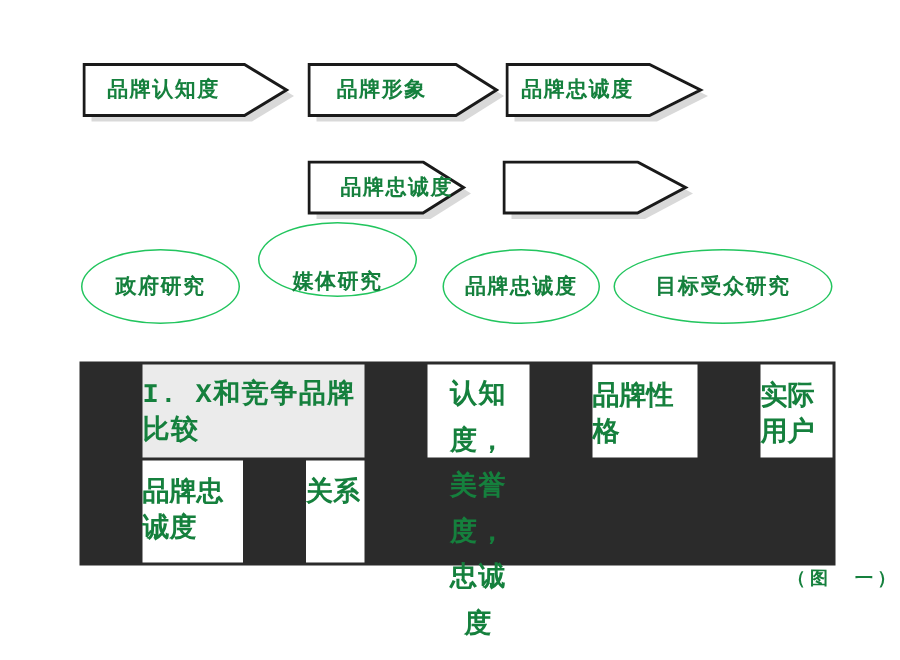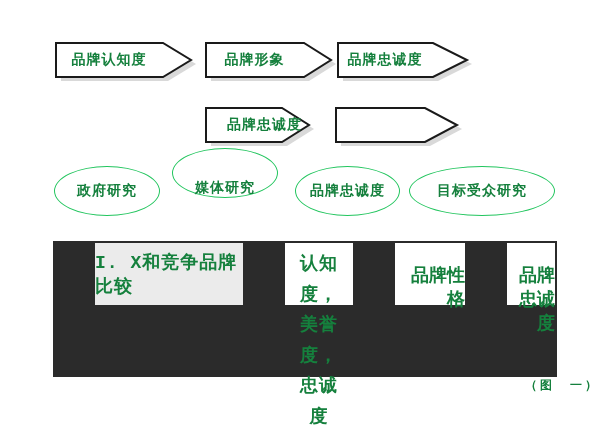--- a/index.html
+++ b/index.html
@@ -29,21 +29,21 @@
     grid-template-rows:62px 68px;
     gap:2px;padding:2px;background:#2b2b2b;
   }
   .cell{background:#fff;font-size:18px;font-weight:600;box-sizing:border-box;margin-left:40px;}
   .cell.head{
     background:#ebebeb;display:flex;align-items:center;justify-content:center;
     letter-spacing:1px;
   }
   .cell.head.h1{grid-column:1 / span 2;}
   .cell.head.h2{grid-column:3 / span 3;}
-  .cell.body{padding-top:20px;text-align:right;}
+  .cell.body{padding-top:8px;text-align:left;}
   .cell.body.first{text-align:center;padding:6px 8px 5px 8px;line-height:1.7;letter-spacing:1px;}
   
   .caption{
     position:absolute;left:0;top:377px;width:100%;text-align:right;
     font-size:12px;font-weight:600;letter-spacing:3px;
   }
 </style>
 </head>
 <body>
 
@@ -98,18 +98,20 @@
     <span>品牌忠诚度</span>
   </div>
   <div class="ellipse" style="left:409px;top:166px;width:146px;">
     <span>目标受众研究</span>
   </div>
 
   <div class="grid-table">
     <div class="cell head h1">I. X和竞争品牌比较</div>
     <div class="cell body first">认知度，美誉度，忠诚度</div>
     <div class="cell body">品牌性格</div>
+    <div class="cell body">实际用户</div>
     <div class="cell body">品牌忠诚度</div>
+    <div class="cell body">关系</div>
   </div>
 
   <div class="caption">（图　一）</div>
 
 </div>
 
 </body></html>

